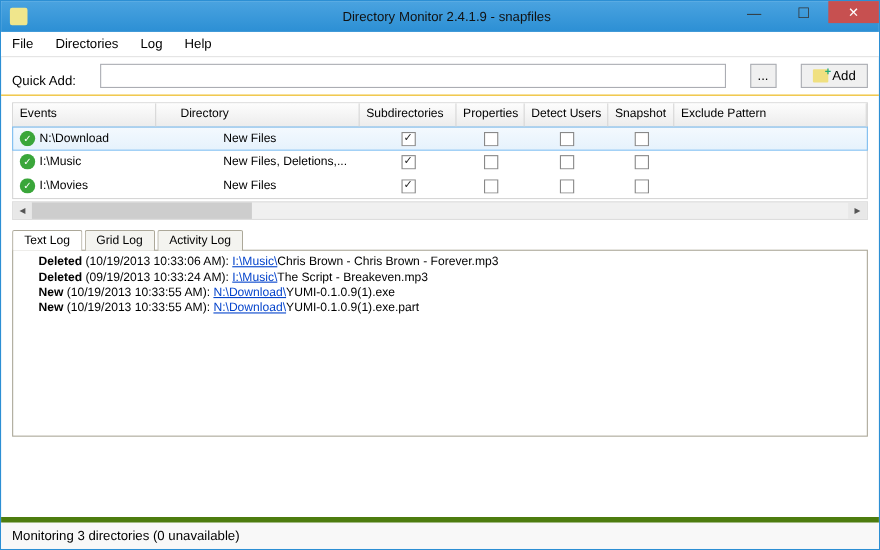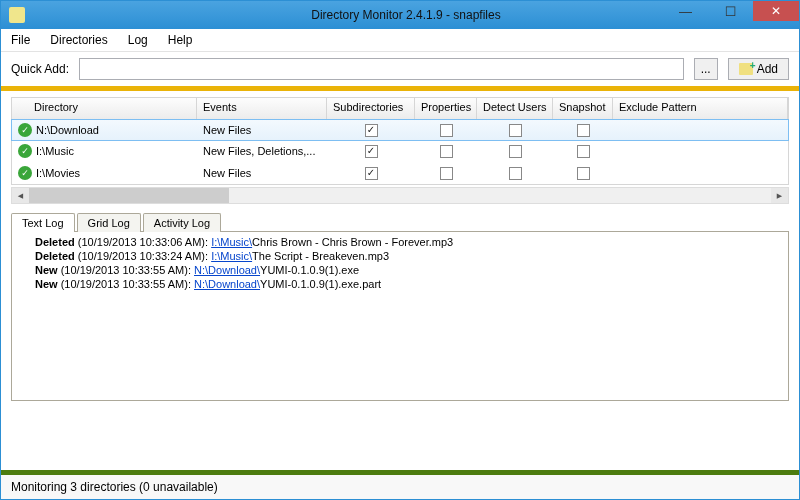--- a/index.html
+++ b/index.html
@@ -5,21 +5,21 @@
 * { box-sizing: border-box; margin: 0; padding: 0; }
 body { font-family: "Segoe UI", Tahoma, sans-serif; font-size: 11px; background: #fff; width: 800px; height: 500px; overflow: hidden; border: 1px solid #2c8fd4; display: flex; flex-direction: column; }
 .titlebar { background: linear-gradient(#4aa3e0, #2c8fd4); height: 28px; display: flex; align-items: center; justify-content: space-between; color: #000; position: relative; }
 .titlebar-icon { width: 16px; height: 16px; margin-left: 8px; background: #f0e68c; border-radius: 2px; }
 .titlebar-title { position: absolute; left: 12px; right: 0; text-align: center; font-size: 12px; color: #111; pointer-events: none; }
 .titlebar-btns { display: flex; height: 100%; }
 .titlebar-btn { width: 45px; height: 20px; display: flex; align-items: center; justify-content: center; font-size: 13px; color: #333; }
 .titlebar-btn.close { background: #c75050; color: #fff; width: 46px; height: 20px; font-size: 12px; }
 .menubar { background: #fff; border-bottom: 1px solid #e3e3e3; padding: 4px 10px; display: flex; gap: 20px; font-size: 12px; }
 .menubar span { cursor: default; }
-.quickadd { display: flex; align-items: center; padding: 6px 10px; gap: 10px; border-bottom: 5px solid #eab308; font-size: 12px; }
+.quickadd { display: flex; align-items: flex-end; padding: 6px 10px; gap: 22px; border-bottom: 1px solid #eab308; font-size: 12px; }
 .quickadd input { flex: 1; height: 22px; border: 1px solid #abadb3; padding: 0 4px; font-size: 12px; }
 .browse-btn { width: 24px; height: 22px; border: 1px solid #abadb3; background: #f0f0f0; display: flex; align-items: center; justify-content: center; }
 .add-btn { height: 22px; border: 1px solid #abadb3; background: #f0f0f0; padding: 0 10px; display: flex; align-items: center; gap: 4px; font-size: 12px; }
 .add-icon { width: 14px; height: 12px; background: #f0e080; border-radius: 1px; position: relative; }
 .add-icon::after { content: "+"; position: absolute; right: -3px; top: -3px; color: #2a7; font-weight: bold; font-size: 10px; }
 .table-wrap { margin: 6px 10px 0 10px; border: 1px solid #d6d6d6; }
 .thead { display: flex; background: linear-gradient(#fdfdfd, #ececec); border-bottom: 1px solid #d6d6d6; height: 22px; }
 .th { padding: 3px 6px; border-right: 1px solid #d6d6d6; white-space: nowrap; overflow: hidden; font-size: 11px; }
 .c-dir { width: 185px; padding-left: 22px; } .c-evt { width: 130px; } .c-sub { width: 88px; } .c-prop { width: 62px; } .c-det { width: 76px; } .c-snap { width: 60px; } .c-inc { width: 100px; } .c-exc { flex: 1; }
 .tbody { }
@@ -66,22 +66,22 @@
   <input type="text" value="" style="">
   <div class="browse-btn">...</div>
   <div class="add-btn">
     <span class="add-icon"></span>
     <span>Add</span>
   </div>
 </div>
 
 <div class="table-wrap">
   <div class="thead">
+    <div class="th c-evt">Events</div>
     <div class="th c-dir">Directory</div>
-    <div class="th c-evt">Events</div>
     <div class="th c-sub">Subdirectories</div>
     <div class="th c-prop">Properties</div>
     <div class="th c-det">Detect Users</div>
     <div class="th c-snap">Snapshot</div>
     <div class="th c-exc">Exclude Pattern</div>
   </div>
   <div class="tbody" id="tbody">
       <div class="tr sel">
         <div class="td c-dir"><span class="status-icon">✓</span>N:\Download</div>
         <div class="td c-evt">New Files</div>
@@ -146,18 +146,18 @@
 </div>
 
 <div class="tabs">
   <div class="tab active">Text Log</div>
   <div class="tab">Grid Log</div>
   <div class="tab">Activity Log</div>
 </div>
 
 <div class="logpanel" id="logpanel">
     <div class="log-line"><b>Deleted</b> <span>(10/19/2013 10:33:06 AM):</span> <a>I:\Music\</a><span>Chris Brown - Chris Brown - Forever.mp3</span></div>
-    <div class="log-line"><b>Deleted</b> <span>(10/19/2013 10:33:24 AM):</span> <a>I:\Music\</a><span>The Script - Breakeven.mp3</span></div>
+    <div class="log-line"><b>Deleted</b> <span>(09/19/2013 10:33:24 AM):</span> <a>I:\Music\</a><span>The Script - Breakeven.mp3</span></div>
     <div class="log-line"><b>New</b> <span>(10/19/2013 10:33:55 AM):</span> <a>N:\Download\</a><span>YUMI-0.1.0.9(1).exe</span></div>
     <div class="log-line"><b>New</b> <span>(10/19/2013 10:33:55 AM):</span> <a>N:\Download\</a><span>YUMI-0.1.0.9(1).exe.part</span></div>
   </div>
 
 <div class="statusbar">Monitoring 3 directories (0 unavailable)</div>
 
 </body></html>

